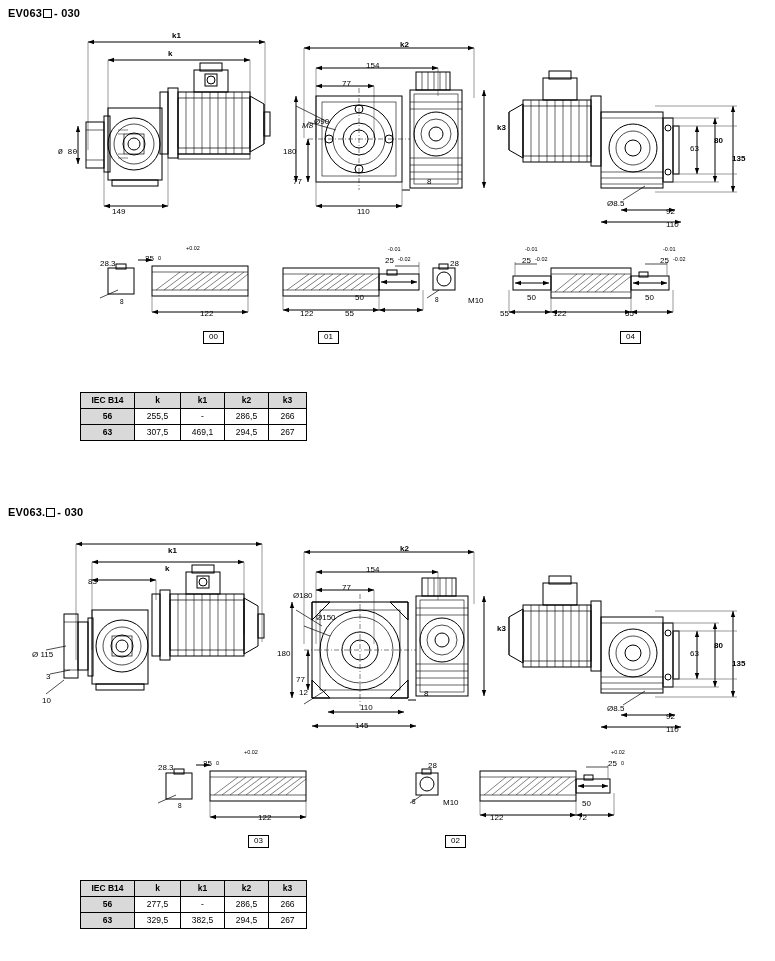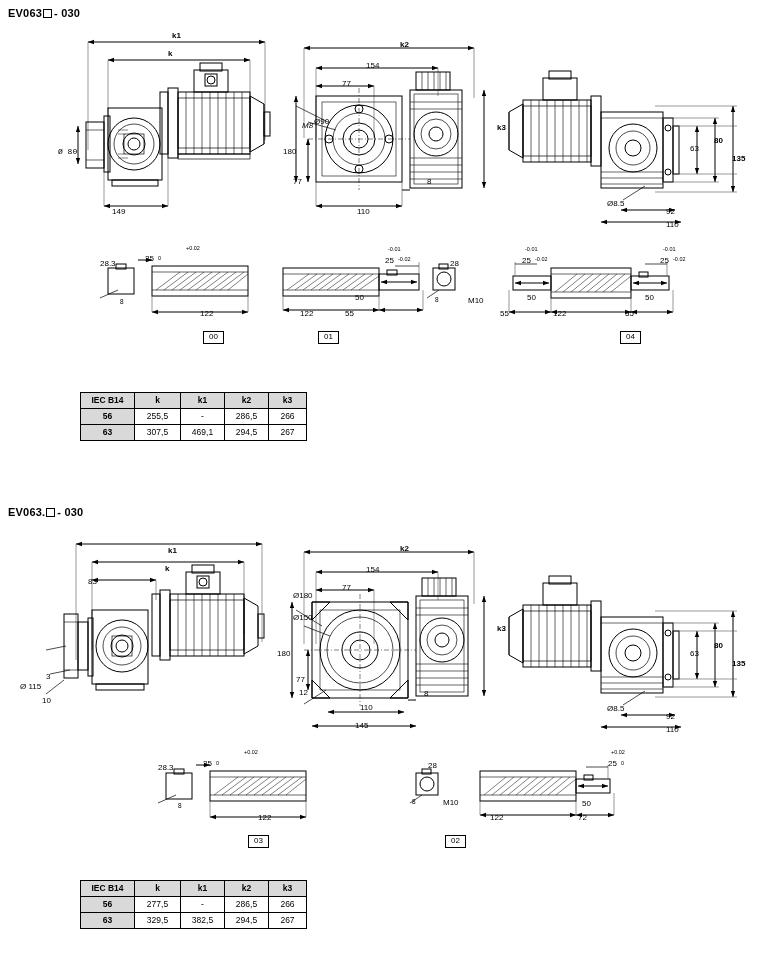--- a/index.html
+++ b/index.html
@@ -609,21 +609,21 @@
 
     <line x1="20" y1="144" x2="40" y2="140" stroke-width="0.7"></line>
 
     <line x1="16" y1="164" x2="34" y2="150" stroke-width="0.7"></line>
   </g>
 </svg>
 </div>
 <div class="lbl b" style="left:168px; top:547px;">k1</div>
 <div class="lbl b" style="left:165px; top:565px;">k</div>
 <div class="lbl" style="left:88px; top:578px;">83</div>
-<div class="lbl" style="left:20px; top:651px;margin-top:32px;">Ø 115</div>
+<div class="lbl" style="left:32px; top:651px;">Ø 115</div>
 <div class="lbl" style="left:46px; top:673px;">3</div>
 <div class="lbl" style="left:42px; top:697px;">10</div>
 
 <div class="dwg" style="left:282px; top:540px;">
 <svg width="222" height="200" viewBox="0 0 222 200">
   <g fill="none" stroke="#000" stroke-width="1">
 
     <line x1="22" y1="12" x2="192" y2="12"></line>
     <path d="M22 12 l6 -2.2 v4.4 z" fill="#000" stroke="none"></path>
     <path d="M192 12 l-6 -2.2 v4.4 z" fill="#000" stroke="none"></path>
@@ -705,21 +705,21 @@
     <line x1="202" y1="56" x2="202" y2="156"></line>
     <path d="M202 56 l-2.2 6 h4.4 z" fill="#000" stroke="none"></path>
     <path d="M202 156 l-2.2 -6 h4.4 z" fill="#000" stroke="none"></path>
   </g>
 </svg>
 </div>
 <div class="lbl b" style="left:400px; top:545px;">k2</div>
 <div class="lbl" style="left:366px; top:566px;">154</div>
 <div class="lbl" style="left:342px; top:584px;">77</div>
 <div class="lbl" style="left:293px; top:592px;">Ø180</div>
-<div class="lbl" style="left:293px; top:614px;">Ø150</div>
+<div class="lbl" style="left:293px; top:614px;padding-left:23px;">Ø150</div>
 <div class="lbl" style="left:277px; top:650px;">180</div>
 <div class="lbl" style="left:296px; top:676px;">77</div>
 <div class="lbl" style="left:299px; top:689px;">12</div>
 <div class="lbl" style="left:360px; top:704px;">110</div>
 <div class="lbl" style="left:355px; top:722px;">145</div>
 <div class="lbl" style="left:424px; top:690px;">8</div>
 <div class="lbl b" style="left:497px; top:625px;">k3</div>
 
 <div class="dwg" style="left:505px; top:545px;">
 <svg width="255" height="185" viewBox="0 0 255 185">

